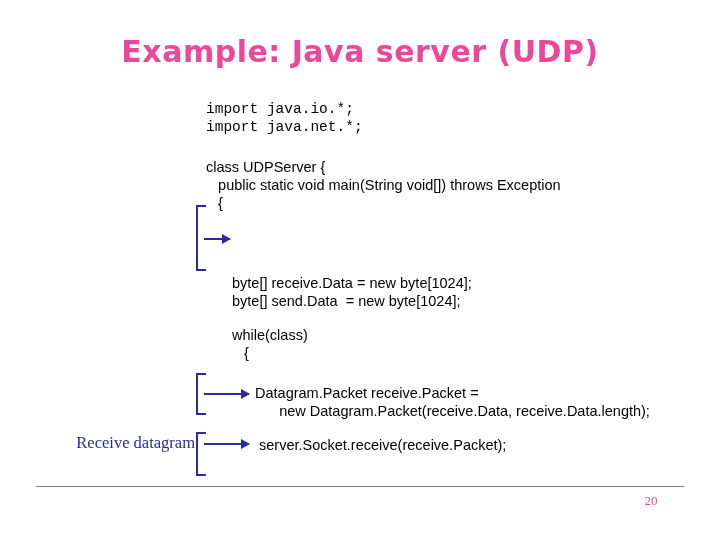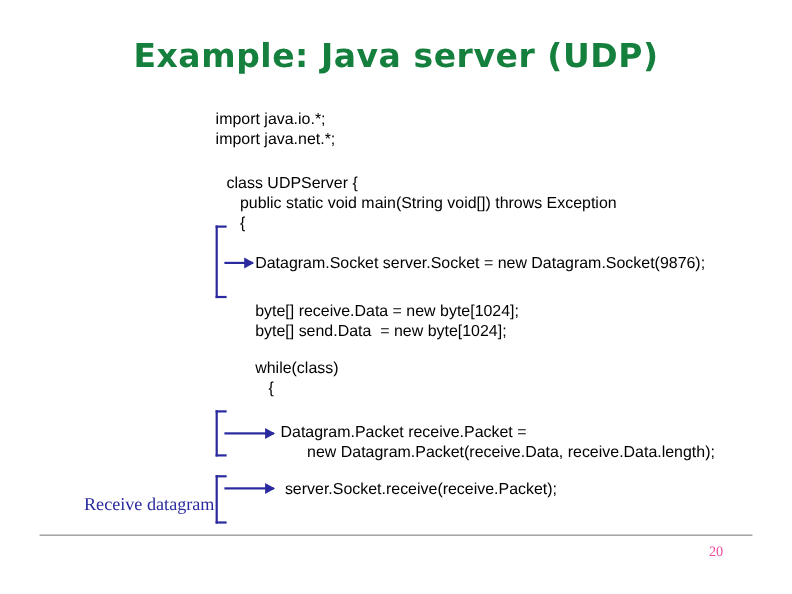--- a/index.html
+++ b/index.html
@@ -20,50 +20,50 @@
   }
   .title {
     position: absolute;
     left: 0;
     top: 34px;
     width: 720px;
     text-align: center;
     font-family: "DejaVu Sans", sans-serif;
     font-size: 30px;
     font-weight: bold;
-    color: #15803d;
+    color: #ec4899;
     letter-spacing: 0.5px;
   }
   .code {
     position: absolute;
     font-family: "Liberation Sans", sans-serif;
     font-size: 14.5px;
     color: #000000;
     white-space: pre;
     line-height: 18px;
   }
-  .code-imports { left: 196px; top: 100px; }
+  .code-imports { left: 206px; top: 100px; font-family: Liberation Mono, monospace; }
   .code-class   { left: 206px; top: 158px; }
   .code-socket  { left: 232px; top: 231px; }
   .code-bytes   { left: 232px; top: 274px; }
   .code-while   { left: 232px; top: 326px; }
   .code-packet  { left: 255px; top: 384px; }
   .code-receive { left: 259px; top: 436px; }
 
   .label {
     position: absolute;
     font-family: "Liberation Serif", serif;
     font-size: 16.5px;
     color: #2a2a9e;
     text-align: right;
     line-height: 21px;
   }
   .label-create   { left: 20px; top: 205px; width: 175px; }
   .label-space    { left: 20px; top: 373px; width: 175px; }
-  .label-receivedg{ left: 20px; top: 432px; width: 175px; margin-top: 16px; }
+  .label-receivedg{ left: 20px; top: 432px; width: 175px; }
 
   
   .bracket {
     position: absolute;
     border-left: 2px solid #2a2a9e;
     border-top: 2px solid #2a2a9e;
     border-bottom: 2px solid #2a2a9e;
   }
   .bracket-1 { left: 196px; top: 205px; width: 8px; height: 62px; }
   .bracket-2 { left: 196px; top: 373px; width: 8px; height: 38px; }
@@ -113,21 +113,20 @@
 
 <div class="slide">
 
   <div class="title">Example: Java server (UDP)</div>
 
   <div class="code code-imports">import java.io.*;
 import java.net.*;</div>
   <div class="code code-class">class UDPServer {
    public static void main(String void[]) throws Exception
    {</div>
-  <div class="code code-socket">Datagram.Socket server.Socket = new Datagram.Socket(9876);</div>
   <div class="code code-bytes">byte[] receive.Data = new byte[1024];
 byte[] send.Data  = new byte[1024];</div>
   <div class="code code-while">while(class)
    {</div>
   <div class="code code-receive">server.Socket.receive(receive.Packet);</div>
   <div class="code code-packet">Datagram.Packet receive.Packet =
       new Datagram.Packet(receive.Data, receive.Data.length);</div>
 
   <div class="bracket bracket-1"></div>
   <div class="arrow arrow-1"></div>

